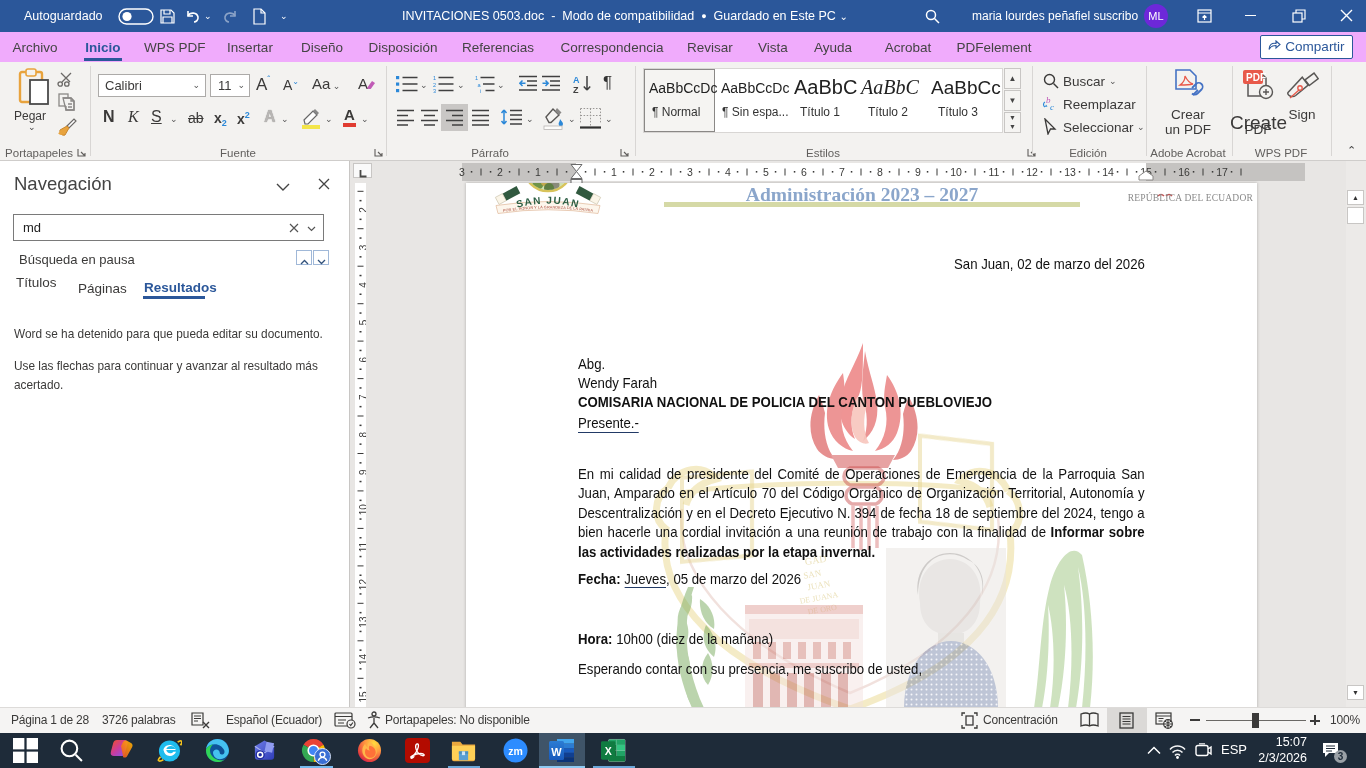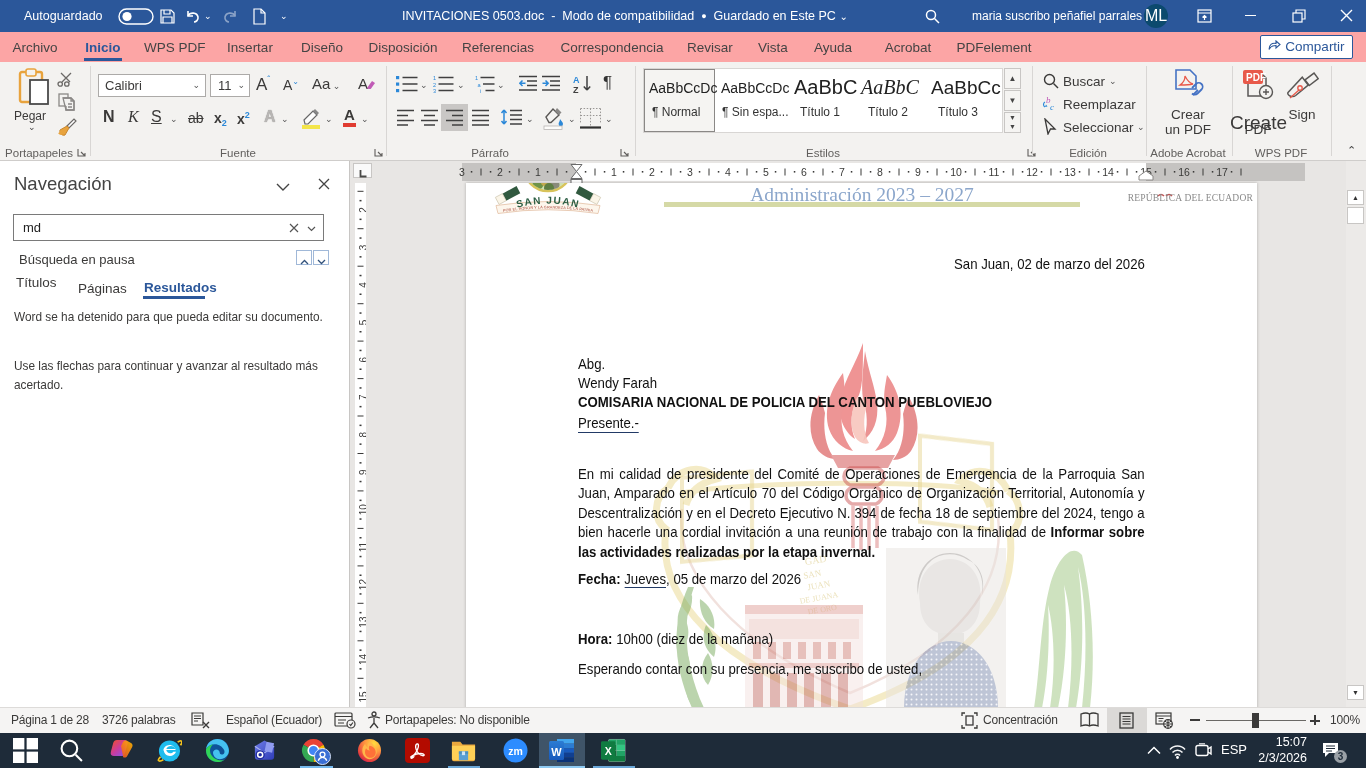--- a/index.html
+++ b/index.html
@@ -2,21 +2,21 @@
 <html><head><meta charset="utf-8">
 <style>
 *{margin:0;padding:0;box-sizing:border-box}
 html,body{width:1366px;height:768px;overflow:hidden;font-family:"Liberation Sans",sans-serif}
 #app{position:relative;width:1366px;height:768px;background:#fff}
 .abs{position:absolute}
 
 #titlebar{position:absolute;left:0;top:0;width:1366px;height:32px;background:#2b579a;color:#fff;font-size:12.5px}
 #titlebar .t{position:absolute;top:0;height:32px;line-height:32px;white-space:nowrap}
 
-#tabs{position:absolute;left:0;top:32px;width:1366px;height:30px;background:#fca5a5;font-size:13.5px;color:#444}
+#tabs{position:absolute;left:0;top:32px;width:1366px;height:30px;background:#f0abfc;font-size:13.5px;color:#444}
 #tabs .tab{position:absolute;top:0;height:30px;line-height:31px;text-align:center;white-space:nowrap}
 #tabs .sel{color:#2b579a;font-weight:bold}
 #tabs .sel::after{content:"";position:absolute;left:2px;right:2px;bottom:1px;height:3px;background:#2b579a}
 
 #ribbon{position:absolute;left:0;top:62px;width:1366px;height:98px;background:#f3f2f0;font-size:11.5px;color:#3b3a39}
 #ribbon .sep{position:absolute;top:4px;height:90px;width:1px;background:#d8d6d4}
 #ribbon .glabel{position:absolute;top:85px;height:13px;line-height:13px;color:#605e5c;font-size:11.5px;text-align:center;white-space:nowrap}
 #ribbon .launch{position:absolute;top:86px;width:10px;height:10px}
 .launch svg{display:block}
 
@@ -39,21 +39,21 @@
 .b{font-weight:bold}
 .doc-j{position:absolute;left:112px;width:644px;font-size:15px;color:#111;line-height:19.4px;transform:scaleX(0.88);transform-origin:0 0}
 .jl{text-align:justify;text-align-last:justify;white-space:nowrap;height:19.4px}
 </style></head>
 <body>
 <div id="app">
 
 <div id="titlebar">
   <span class="t" style="left:24px">Autoguardado</span>
   <span class="t" style="left:402px">INVITACIONES 0503.doc&nbsp;&nbsp;-&nbsp;&nbsp;Modo de compatibilidad&nbsp; <span style="font-size:9px;vertical-align:1px">●</span>&nbsp; Guardado en Este PC <span style="font-size:10px">⌄</span></span>
-  <span class="t" style="left:972px;font-size:12px">maria suscribo peñafiel parrales</span>
+  <span class="t" style="left:972px;font-size:12px">maria lourdes peñafiel suscribo</span>
   <svg class="abs" style="left:118px;top:8px" width="36" height="17" viewBox="0 0 36 17">
         <rect x="1" y="1" width="34" height="15" rx="7.5" fill="none" stroke="#fff" stroke-width="1.4"></rect>
         <circle cx="9" cy="8.5" r="4.6" fill="#fff"></circle>
       </svg>
   <svg class="abs" style="left:159px;top:8px" width="17" height="17" viewBox="0 0 17 17" fill="none" stroke="#fff" stroke-width="1.2">
         <path d="M2 2h10l3 3v10H2z"></path>
         <path d="M5 2v4h6V2M4 15v-6h9v6"></path>
       </svg>
   <svg class="abs" style="left:184px;top:8px" width="17" height="17" viewBox="0 0 17 17" fill="none" stroke="#fff" stroke-width="1.6">
         <path d="M4 3v5h5"></path>
@@ -66,21 +66,21 @@
       </svg>
   <svg class="abs" style="left:252px;top:8px" width="15" height="17" viewBox="0 0 15 17" fill="none" stroke="#fff" stroke-width="1.2">
         <path d="M2 1h7l4 4v11H2z"></path>
         <path d="M9 1v4h4"></path>
       </svg>
   <span class="t" style="left:280px;font-size:9px">⌄</span>
   <svg class="abs" style="left:925px;top:9px" width="15" height="15" viewBox="0 0 15 15" fill="none" stroke="#fff" stroke-width="1.5">
         <circle cx="6" cy="6" r="4.5"></circle>
         <path d="M9.5 9.5L14 14"></path>
       </svg>
-  <div class="abs" style="left:1144px;top:4px;width:24px;height:24px;border-radius:50%;background:#0c4a6e;color:#fff;font-size:16px;text-align:center;line-height:24px">ML</div>
+  <div class="abs" style="left:1144px;top:4px;width:24px;height:24px;border-radius:50%;background:#6d28d9;color:#fff;font-size:11px;text-align:center;line-height:24px">ML</div>
   <svg class="abs" style="left:1197px;top:9px" width="15" height="14" viewBox="0 0 15 14" fill="none" stroke="#fff" stroke-width="1.2">
         <rect x="1" y="1" width="13" height="12"></rect>
         <path d="M1 4h13M7.5 11V6.5M5.5 8.5l2-2 2 2"></path>
       </svg>
   <div class="abs" style="left:1245px;top:15px;width:11px;height:1.4px;background:#fff"></div>
   <svg class="abs" style="left:1292px;top:9px" width="14" height="14" viewBox="0 0 14 14" fill="none" stroke="#fff" stroke-width="1.2">
         <rect x="1" y="4" width="9" height="9"></rect>
         <path d="M4 4V1h9v9h-3"></path>
       </svg>
   <svg class="abs" style="left:1340px;top:9px" width="13" height="13" viewBox="0 0 13 13" stroke="#fff" stroke-width="1.4">
@@ -374,21 +374,21 @@
     <div class="abs" style="left:296px;top:89px;width:16px;height:15px;border:1px solid #a0b8d8;text-align:center"><svg width="9" height="6" viewBox="0 0 9 6" fill="none" stroke="#30507a" stroke-width="1.3" style="margin-top:4px">
             <path d="M1 5l3.5-3.5L8 5"></path>
           </svg></div>
     <div class="abs" style="left:313px;top:89px;width:16px;height:15px;border:1px solid #a0b8d8;text-align:center"><svg width="9" height="6" viewBox="0 0 9 6" fill="none" stroke="#30507a" stroke-width="1.3" style="margin-top:4px">
             <path d="M1 1l3.5 3.5L8 1"></path>
           </svg></div>
     <div class="abs" style="left:16px;top:114px;font-size:13.5px;color:#3b3a39">Títulos</div>
     <div class="abs" style="left:78px;top:120px;font-size:13.5px;color:#3b3a39">Páginas</div>
     <div class="abs" style="left:144px;top:119px;font-size:13.5px;color:#2b579a;font-weight:bold">Resultados</div>
     <div class="abs" style="left:143px;top:135px;width:62px;height:3px;background:#2b579a"></div>
-    <div class="abs" style="left:14px;top:148px;font-size:13px;color:#3b3a39;white-space:nowrap"><span style="display:inline-block;transform:scaleX(0.91);transform-origin:0 50%">Word se ha detenido para que pueda editar su documento.</span></div>
+    <div class="abs" style="left:14px;top:165px;font-size:13px;color:#3b3a39;white-space:nowrap"><span style="display:inline-block;transform:scaleX(0.91);transform-origin:0 50%">Word se ha detenido para que pueda editar su documento.</span></div>
     <div class="abs" style="left:14px;top:196px;width:336px;font-size:13px;color:#3b3a39;line-height:18.5px;transform:scaleX(0.91);transform-origin:0 0">Use las flechas para continuar y avanzar al resultado más acertado.</div>
   </div>
   <div id="docarea">
 <svg class="abs" style="left:0;top:2px" width="960" height="18" viewBox="0 0 960 18">
           <rect x="111" y="0" width="843" height="18" fill="#fff"></rect>
           <rect x="111" y="0" width="114" height="18" fill="#c5c3c1"></rect>
           <rect x="795" y="0" width="159" height="18" fill="#c5c3c1"></rect>
           <text x="111.0" y="13" font-size="10.5" text-anchor="middle" fill="#3a3a38" font-family="Liberation Sans,sans-serif">3</text>
           <rect x="119.8" y="8" width="1.5" height="1.6" fill="#3b3a39"></rect>
           <rect x="129.5" y="5.5" width="1" height="7" fill="#3b3a39"></rect>
@@ -662,21 +662,21 @@
             </g>
         <g transform="rotate(28 90 9)">
               <rect x="85" y="5" width="16" height="8" fill="#31593f"></rect>
               <rect x="101" y="5" width="8" height="8" fill="#fbf5e8" stroke="#cfc8b2" stroke-width="0.7"></rect>
             </g>
         <path d="M4 22.5 Q56 14.5 108 22.5 L106 30.5 Q56 23 6 30.5 Z" fill="#fdf6ec" stroke="#e0b89a" stroke-width="0.7"></path>
         <text font-size="10" font-weight="bold" fill="#2c5e43" letter-spacing="1.4"><textPath href="#arc1" startOffset="50%" text-anchor="middle">SAN JUAN</textPath></text>
         <text font-size="3.8" fill="#a84838" letter-spacing="0.1"><textPath href="#arc2" startOffset="50%" text-anchor="middle">POR EL HONOR Y LA GRANDEZA DE LA PATRIA</textPath></text>
       </svg>
       <div class="abs" style="left:198px;top:19px;width:416px;height:4.5px;background:#d5d9a6"></div>
-      <div class="abs" style="left:188px;top:1px;width:416px;text-align:center;font-family:'Liberation Serif',serif;font-size:19.5px;font-weight:normal;color:#8ba6cb">Administración 2023 – 2027</div>
+      <div class="abs" style="left:188px;top:1px;width:416px;text-align:center;font-family:'Liberation Serif',serif;font-size:19.5px;font-weight:bold;color:#8ba6cb">Administración 2023 – 2027</div>
       <div class="abs" style="left:691px;top:0px;width:16px;height:4px"><svg width="16" height="4">
               <path d="M1 3c2-2 4-2 6 0M9 3c2-2 4-2 6 0" stroke="#c05454" stroke-width="1.6" fill="none"></path>
             </svg></div>
       <div class="abs" style="right:4px;top:10px;font-family:'Liberation Serif',serif;font-size:9.5px;color:#8a8a8a;letter-spacing:0.2px">REPÚBLICA DEL ECUADOR</div>
 
       <div class="dt" style="right:112px;top:72px"><span class="scr">San Juan, 02 de marzo del 2026</span></div>
       <div class="dt" style="left:112px;top:172px"><span class="sc">Abg.</span></div>
       <div class="dt" style="left:112px;top:191px"><span class="sc">Wendy Farah</span></div>
       <div class="dt b" style="left:112px;top:210px"><span class="sc">COMISARIA NACIONAL DE POLICIA DEL CANTON PUEBLOVIEJO</span></div>
       <div class="dt" style="left:112px;top:231px"><span class="sc"><span style="border-bottom:1.5px solid #223a66;padding-bottom:1px">Presente.-</span></span></div>

